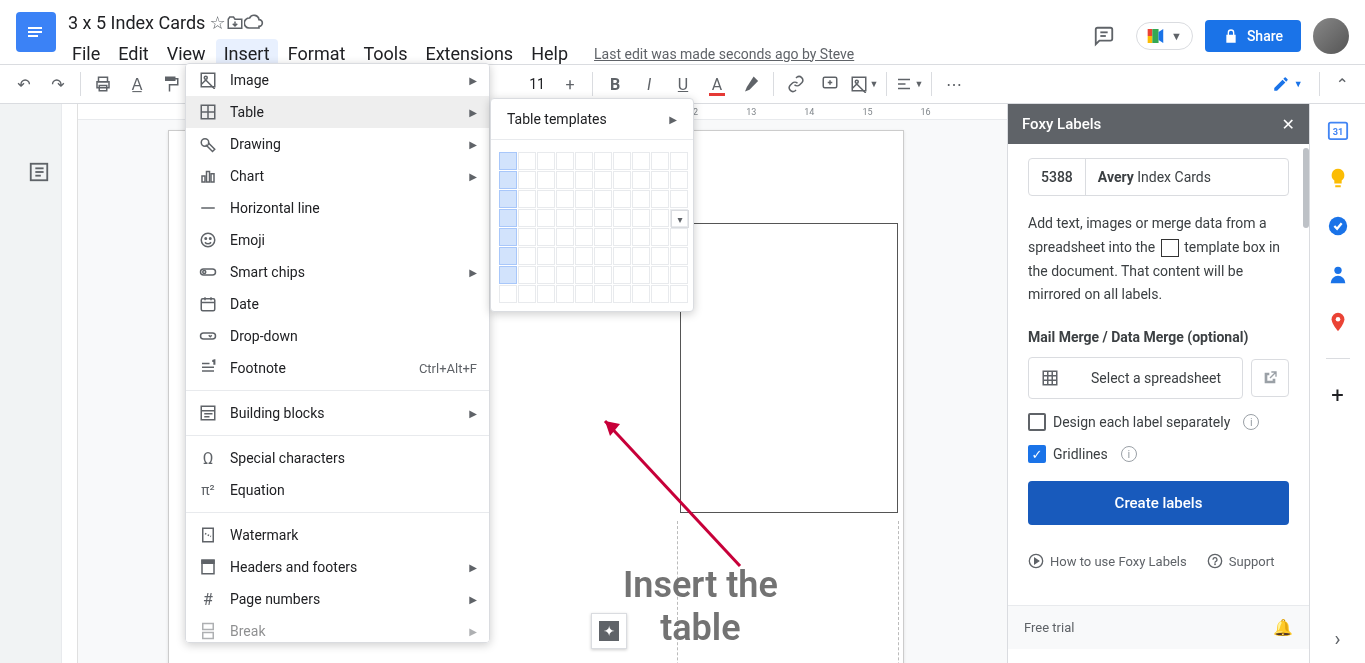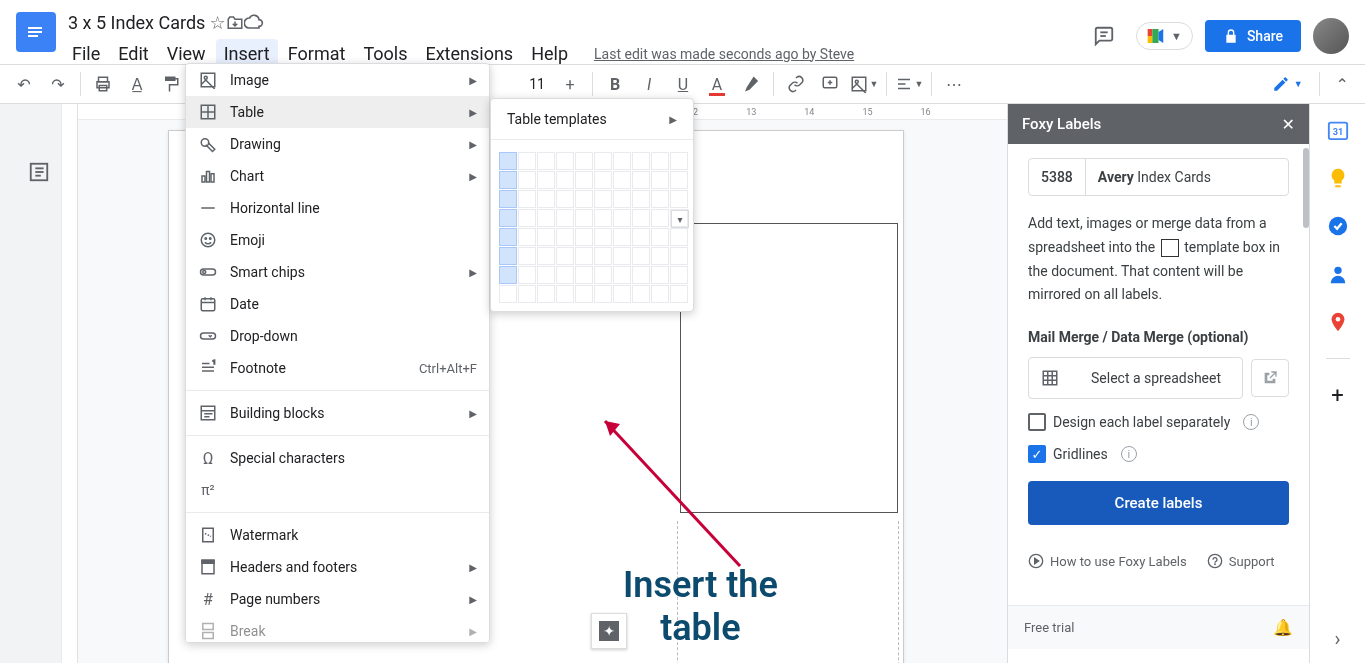--- a/index.html
+++ b/index.html
@@ -63,21 +63,21 @@
 .sub-templates { display: flex; align-items: center; justify-content: space-between; height: 40px; padding: 0 16px; font-size: 14px; color: #202124; cursor: pointer; }
 .sub-div { height: 1px; background: #e8eaed; }
 .grid-pick { padding: 12px 8px 8px; position: relative; }
 .grid-cells { display: grid; grid-template-columns: repeat(10, 18px); grid-template-rows: repeat(8, 18px); gap: 1px; margin: 0 auto; width: fit-content; }
 .cell { width: 18px; height: 18px; border: 1px solid #e8eaed; background: #fff; }
 .cell.sel { background: #d2e3fc; border-color: #a8c7fa; }
 .grid-label { text-align: center; font-size: 13px; color: #202124; padding: 8px 0 4px; }
 .sub-close { position: absolute; right: 4px; top: 70px; width: 18px; height: 18px; border: 1px solid #dadce0; display: flex; align-items: center; justify-content: center; font-size: 10px; color: #5f6368; cursor: pointer; }
 
 
-.hand-note { position: absolute; left: 545px; top: 460px; color: #0c4a6e; font-family: "Comic Sans MS", cursive; font-size: 36px; font-weight: 600; line-height: 1.2; z-index: 50; }
+.hand-note { position: absolute; left: 545px; top: 460px; color: #737373; font-family: "Comic Sans MS", cursive; font-size: 36px; font-weight: 600; line-height: 1.2; z-index: 50; }
 .hand-arrow { position: absolute; left: 512px; top: 302px; z-index: 50; }
 
 
 .side-panel { width: 302px; background: #fff; border-left: 1px solid #dadce0; display: flex; flex-direction: column; }
 .panel-head { height: 40px; background: #5f6368; color: #fff; display: flex; align-items: center; justify-content: space-between; padding: 0 14px; font-size: 15px; font-weight: 500; }
 .panel-close { cursor: pointer; font-size: 16px; }
 .panel-body { flex: 1; padding: 14px 20px; font-size: 14px; color: #3c4043; display: flex; flex-direction: column; position: relative; overflow: hidden; }
 .sku-row { display: flex; border: 1px solid #dadce0; border-radius: 4px; overflow: hidden; margin-bottom: 16px; }
 .sku-num { padding: 10px 12px; font-weight: 500; border-right: 1px solid #dadce0; }
 .sku-label { padding: 10px 12px; }
@@ -518,20 +518,21 @@
     <div class="dm-item">
       <span class="dm-icon">
         <span style="font-size:16px;color:#5f6368;">Ω</span>
       </span>
       <span class="dm-label">Special characters</span>
     </div>
     <div class="dm-item">
       <span class="dm-icon">
         <span style="font-size:14px;color:#5f6368;">π²</span>
       </span>
+      <span class="dm-label">Equation</span>
     </div>
     <div class="dm-div"></div>
     <div class="dm-item">
       <span class="dm-icon">
         <svg width="18" height="18" viewBox="0 0 24 24" fill="none" stroke="#5f6368" stroke-width="2">
           <rect x="5" y="3" width="14" height="18"></rect>
           <line x1="8" y1="10" x2="16" y2="14" stroke-dasharray="2"></line>
         </svg>
       </span>
       <span class="dm-label">Watermark</span>

